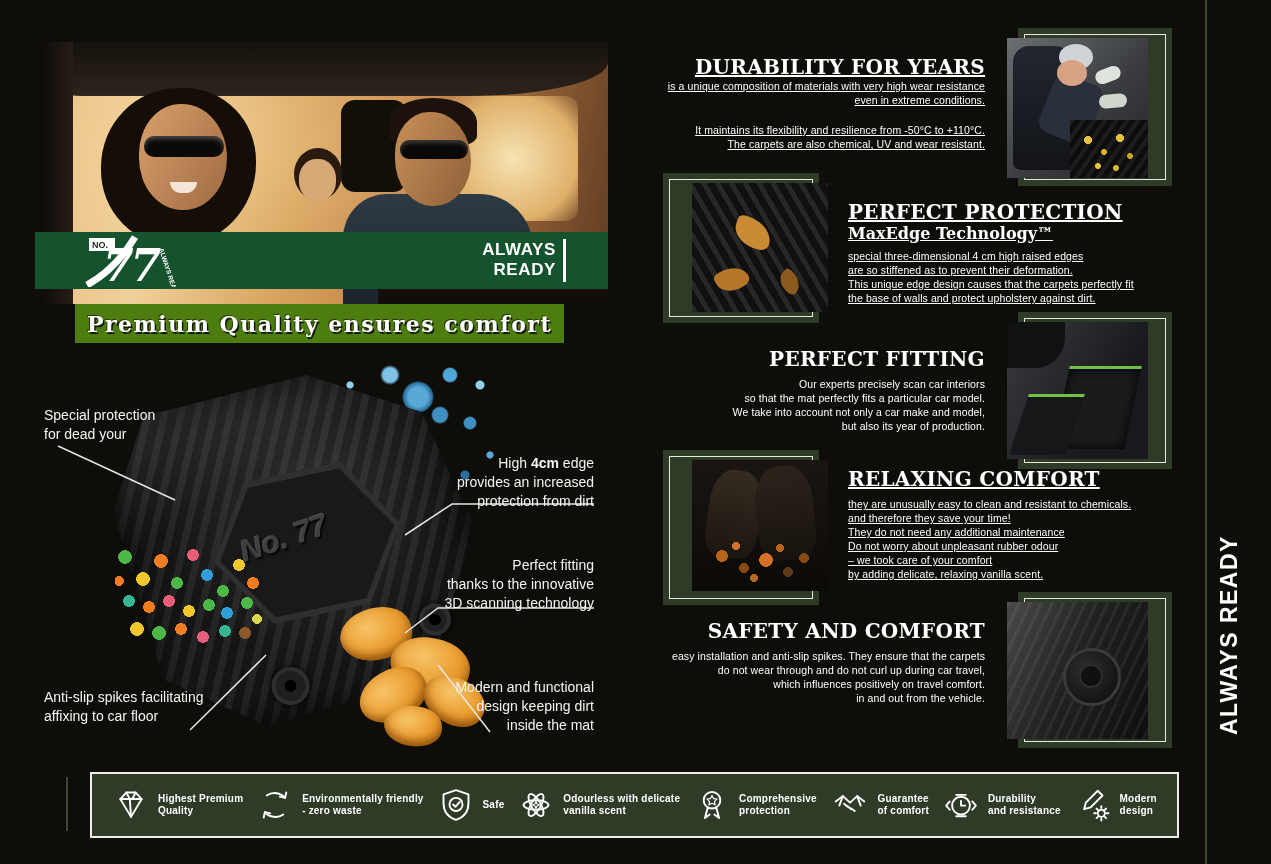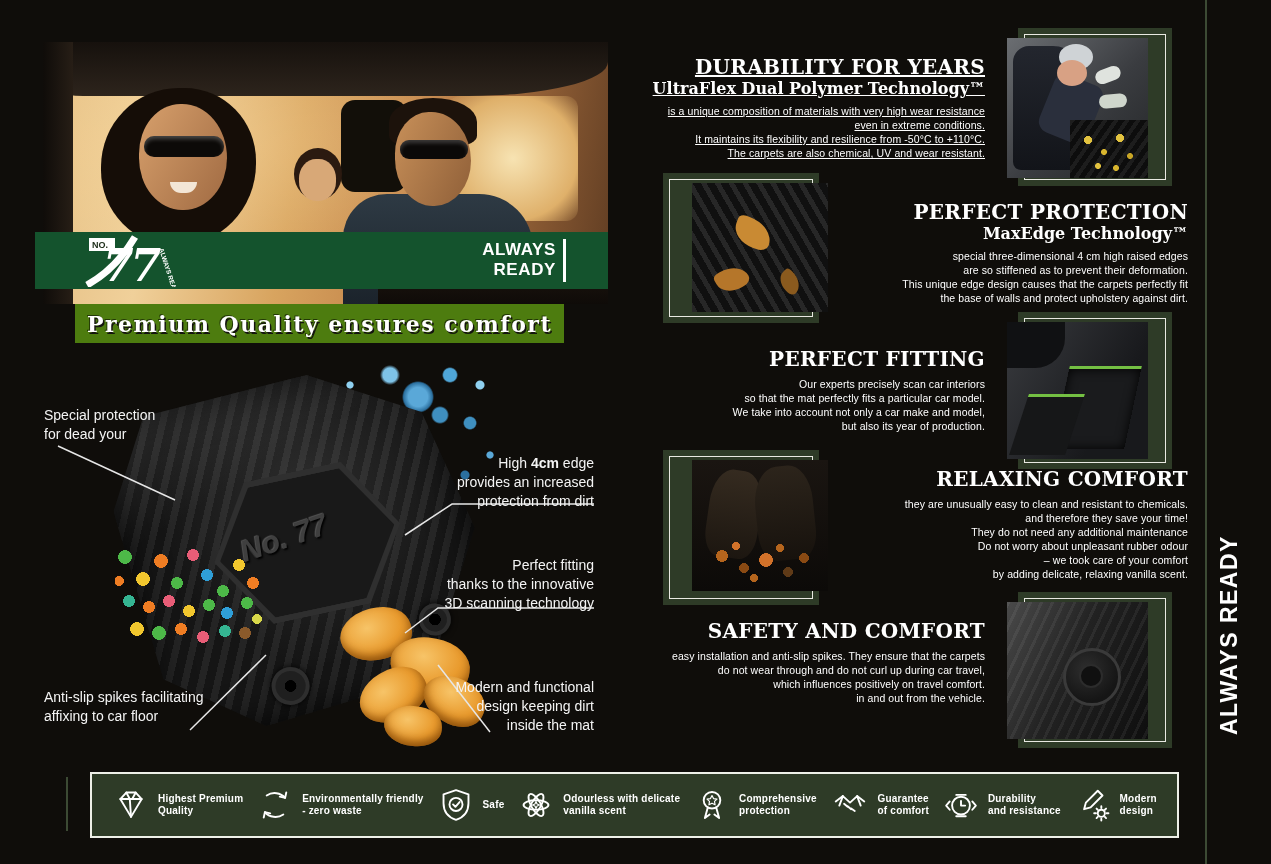--- a/index.html
+++ b/index.html
@@ -109,22 +109,22 @@
   #ann-anti{left:44px;top:688px;text-align:left;}
   #ann-modern{right:677px;top:678px;text-align:right;}
   #callouts{left:0;top:0;width:1271px;height:864px;pointer-events:none;z-index:4;}
 
   
   .sec{position:absolute;z-index:3;}
   .sec .t{font-family:"DejaVu Serif",serif;font-weight:700;font-size:20px;line-height:23px;letter-spacing:.3px;}
   .sec .st{font-family:"DejaVu Serif",serif;font-weight:700;font-size:16px;line-height:19px;margin-bottom:6px;}
   .sec .ln{font-size:10.5px;line-height:14px;letter-spacing:.1px;}
   .sec.right-al{text-align:right;width:340px;}
-  .sec.left-al{text-align:right;width:340px;}
-  .gap{margin-top:0;}
+  .sec.left-al{text-align:left;width:340px;text-decoration:underline;}
+  .gap{margin-top:16px;}
   #sec1{left:645px;top:56px;}  #sec1.right-al{left:auto;right:286px;text-decoration:underline;}
   #sec2{left:848px;top:201px;}
   #sec3{right:286px;top:348px;}
   #sec4{left:848px;top:468px;}
   #sec5{right:286px;top:620px;}
 
   .panel{position:absolute;background:#2e3b27;z-index:1;}
   .panel .inner{position:absolute;inset:6px;border:1px solid #e9e9e2;}
   .photo{position:absolute;overflow:hidden;z-index:2;}
   #panel1{left:1018px;top:28px;width:154px;height:158px;}
@@ -280,21 +280,20 @@
     <div>affixing to car floor</div>
   </div>
   <div class="ann" id="ann-modern">
     <div>Modern and functional</div>
     <div>design keeping dirt</div>
     <div>inside the mat</div>
   </div>
 
   <div class="sec right-al" id="sec1">
     <div class="t">DURABILITY FOR YEARS</div>
-    <div class="st">UltraFlex Dual Polymer Technology™</div>
     <div class="ln">is a unique composition of materials with very high wear resistance</div>
     <div class="ln">even in extreme conditions.</div>
     <div class="ln gap">It maintains its flexibility and resilience from -50°C to +110°C.</div>
     <div class="ln">The carpets are also chemical, UV and wear resistant.</div>
   </div>
   <div class="panel" id="panel1">
       <div class="inner"></div>
     </div>
   <div class="photo" id="photo1">
     <div class="abs seat1"></div>

